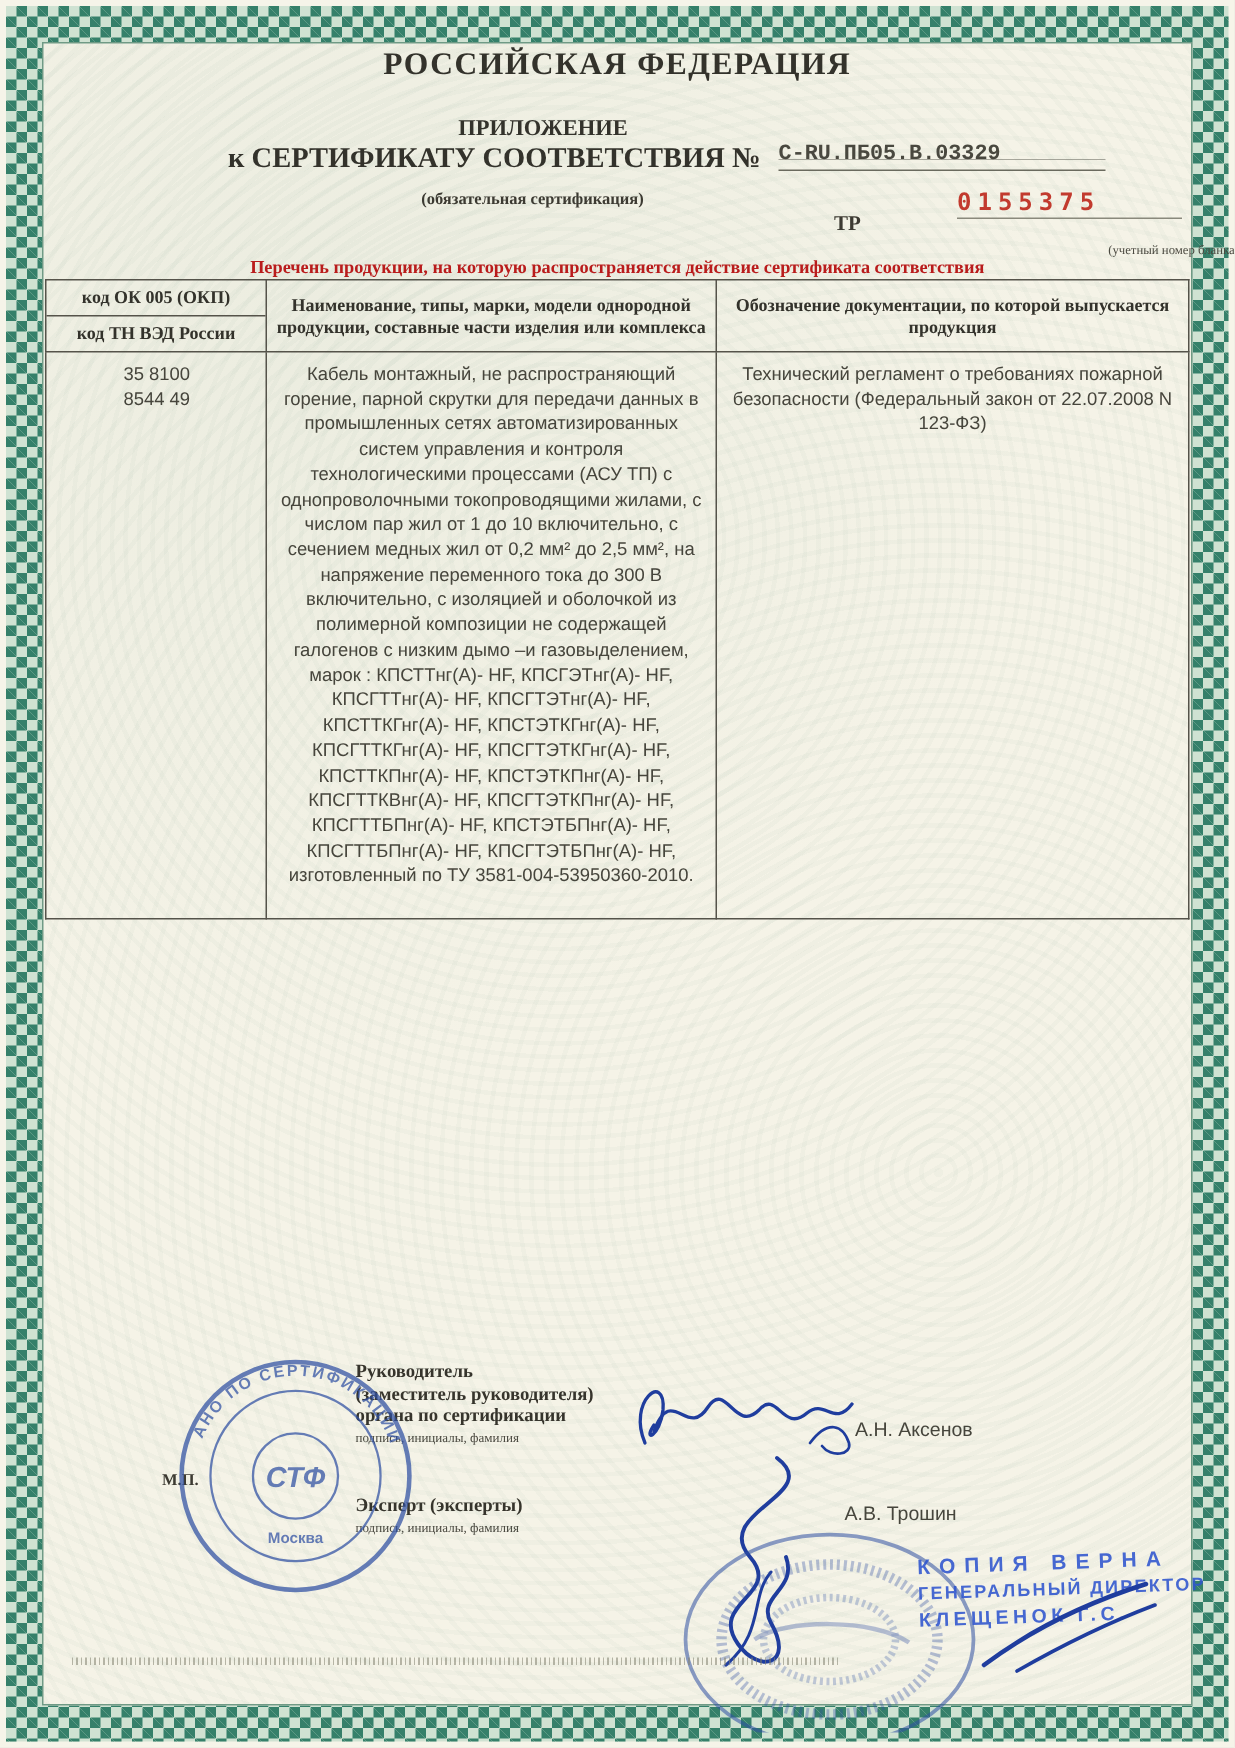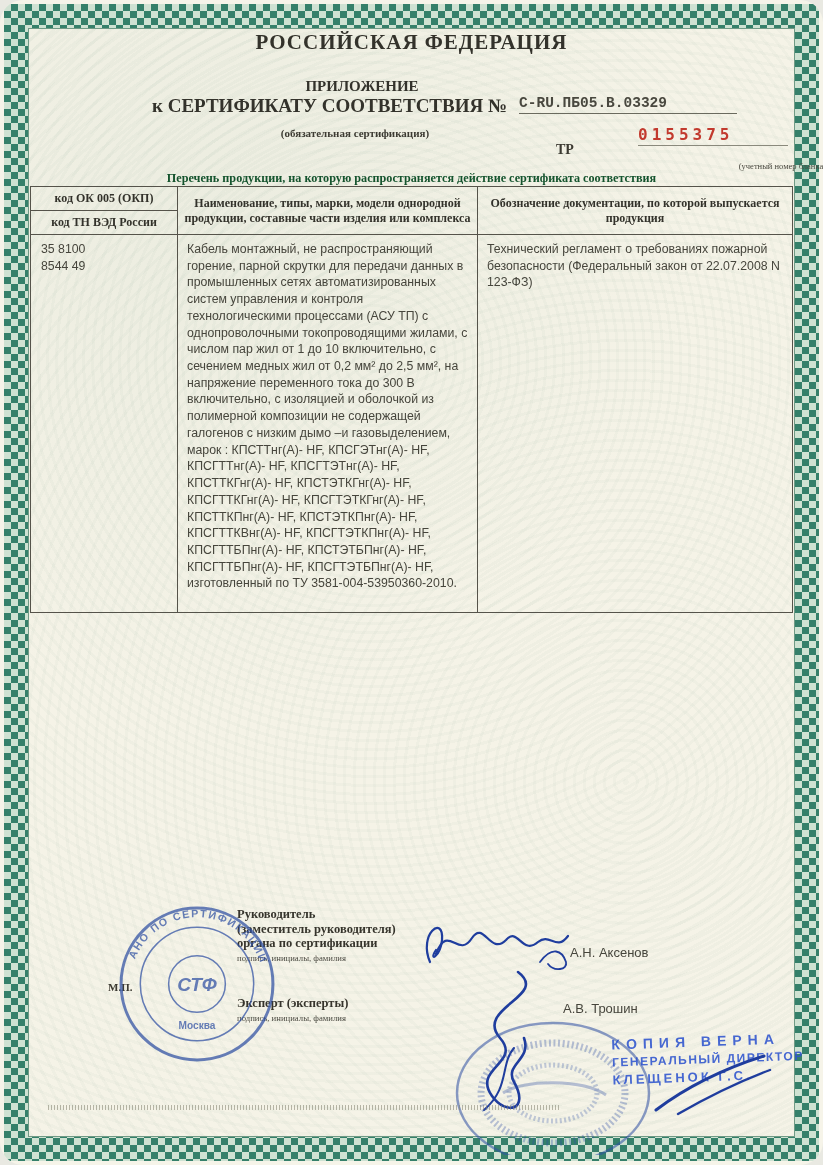--- a/index.html
+++ b/index.html
@@ -1,19 +1,19 @@
 <!DOCTYPE html>
 <html><head>
 <meta charset="utf-8">
 <style>
   html,body{margin:0;padding:0;background:#e9e9e2;}
   .page{
     position:relative;width:823px;height:1165px;margin:0 auto;
     background:#f6f4e9;overflow:hidden;
-    font-family:"Liberation Serif",serif;color:#3a382f;border-radius:23px;
+    font-family:"Liberation Serif",serif;color:#3a382f;
   }
   
   .frame{
     position:absolute;inset:4px;
     background-color:#cfe2d2;
     background-image:
       linear-gradient(45deg,#35806a 25%,transparent 25%,transparent 75%,#35806a 75%,#35806a),
       linear-gradient(45deg,#35806a 25%,transparent 25%,transparent 75%,#35806a 75%,#35806a);
     background-position:0 0,7px 7px;
     background-size:14px 14px;
@@ -39,23 +39,23 @@
     background:linear-gradient(to bottom,transparent 60%,rgba(90,90,80,.5) 60%,rgba(90,90,80,.5) 63%,transparent 63%);
   }
   .mandatory{top:127px;left:0;width:710px;text-align:center;font-size:11px;font-weight:bold;color:#3c3a32;}
   .tr-label{top:142px;left:556px;font-size:14px;font-weight:bold;color:#3c3a32;}
   .blank-number{
     top:125px;left:638px;width:150px;
     font-family:"DejaVu Sans Mono",monospace;font-size:16px;font-weight:bold;color:#c23a2e;
     letter-spacing:4px;border-bottom:1px solid #8a897c;padding-bottom:1px;
   }
   .blank-note{top:161px;left:676px;width:150px;text-align:right;font-size:8.5px;color:#4a4940;}
-  .caption{top:171px;left:30px;width:763px;text-align:center;font-size:12.2px;font-weight:bold;color:#14532d;}
+  .caption{top:171px;left:30px;width:763px;text-align:center;font-size:12.2px;font-weight:bold;color:#b91c1c;}
   
-  .tablewrap{top:186px;left:30px;width:763px;}
+  .tablewrap{top:186px;left:30px;width:763px;text-align:center;}
   table{border-collapse:collapse;width:763px;table-layout:fixed;}
   th,td{border:1.4px solid #55534a;background:transparent;}
   th{font-size:12px;font-weight:bold;color:#33322b;vertical-align:middle;padding:4px 6px;}
   th.th1{padding:0;}
   .th1 div{padding:4px 4px;}
   .th1 .th1b{border-top:1.4px solid #55534a;}
   td{vertical-align:top;font-family:"Liberation Sans",sans-serif;font-size:12.3px;color:#46453c;line-height:1.36;padding:6px 9px;margin-left:31px;}
   td.codes{white-space:pre-line;padding-left:10px;}
   tbody tr{height:378px;}
   

